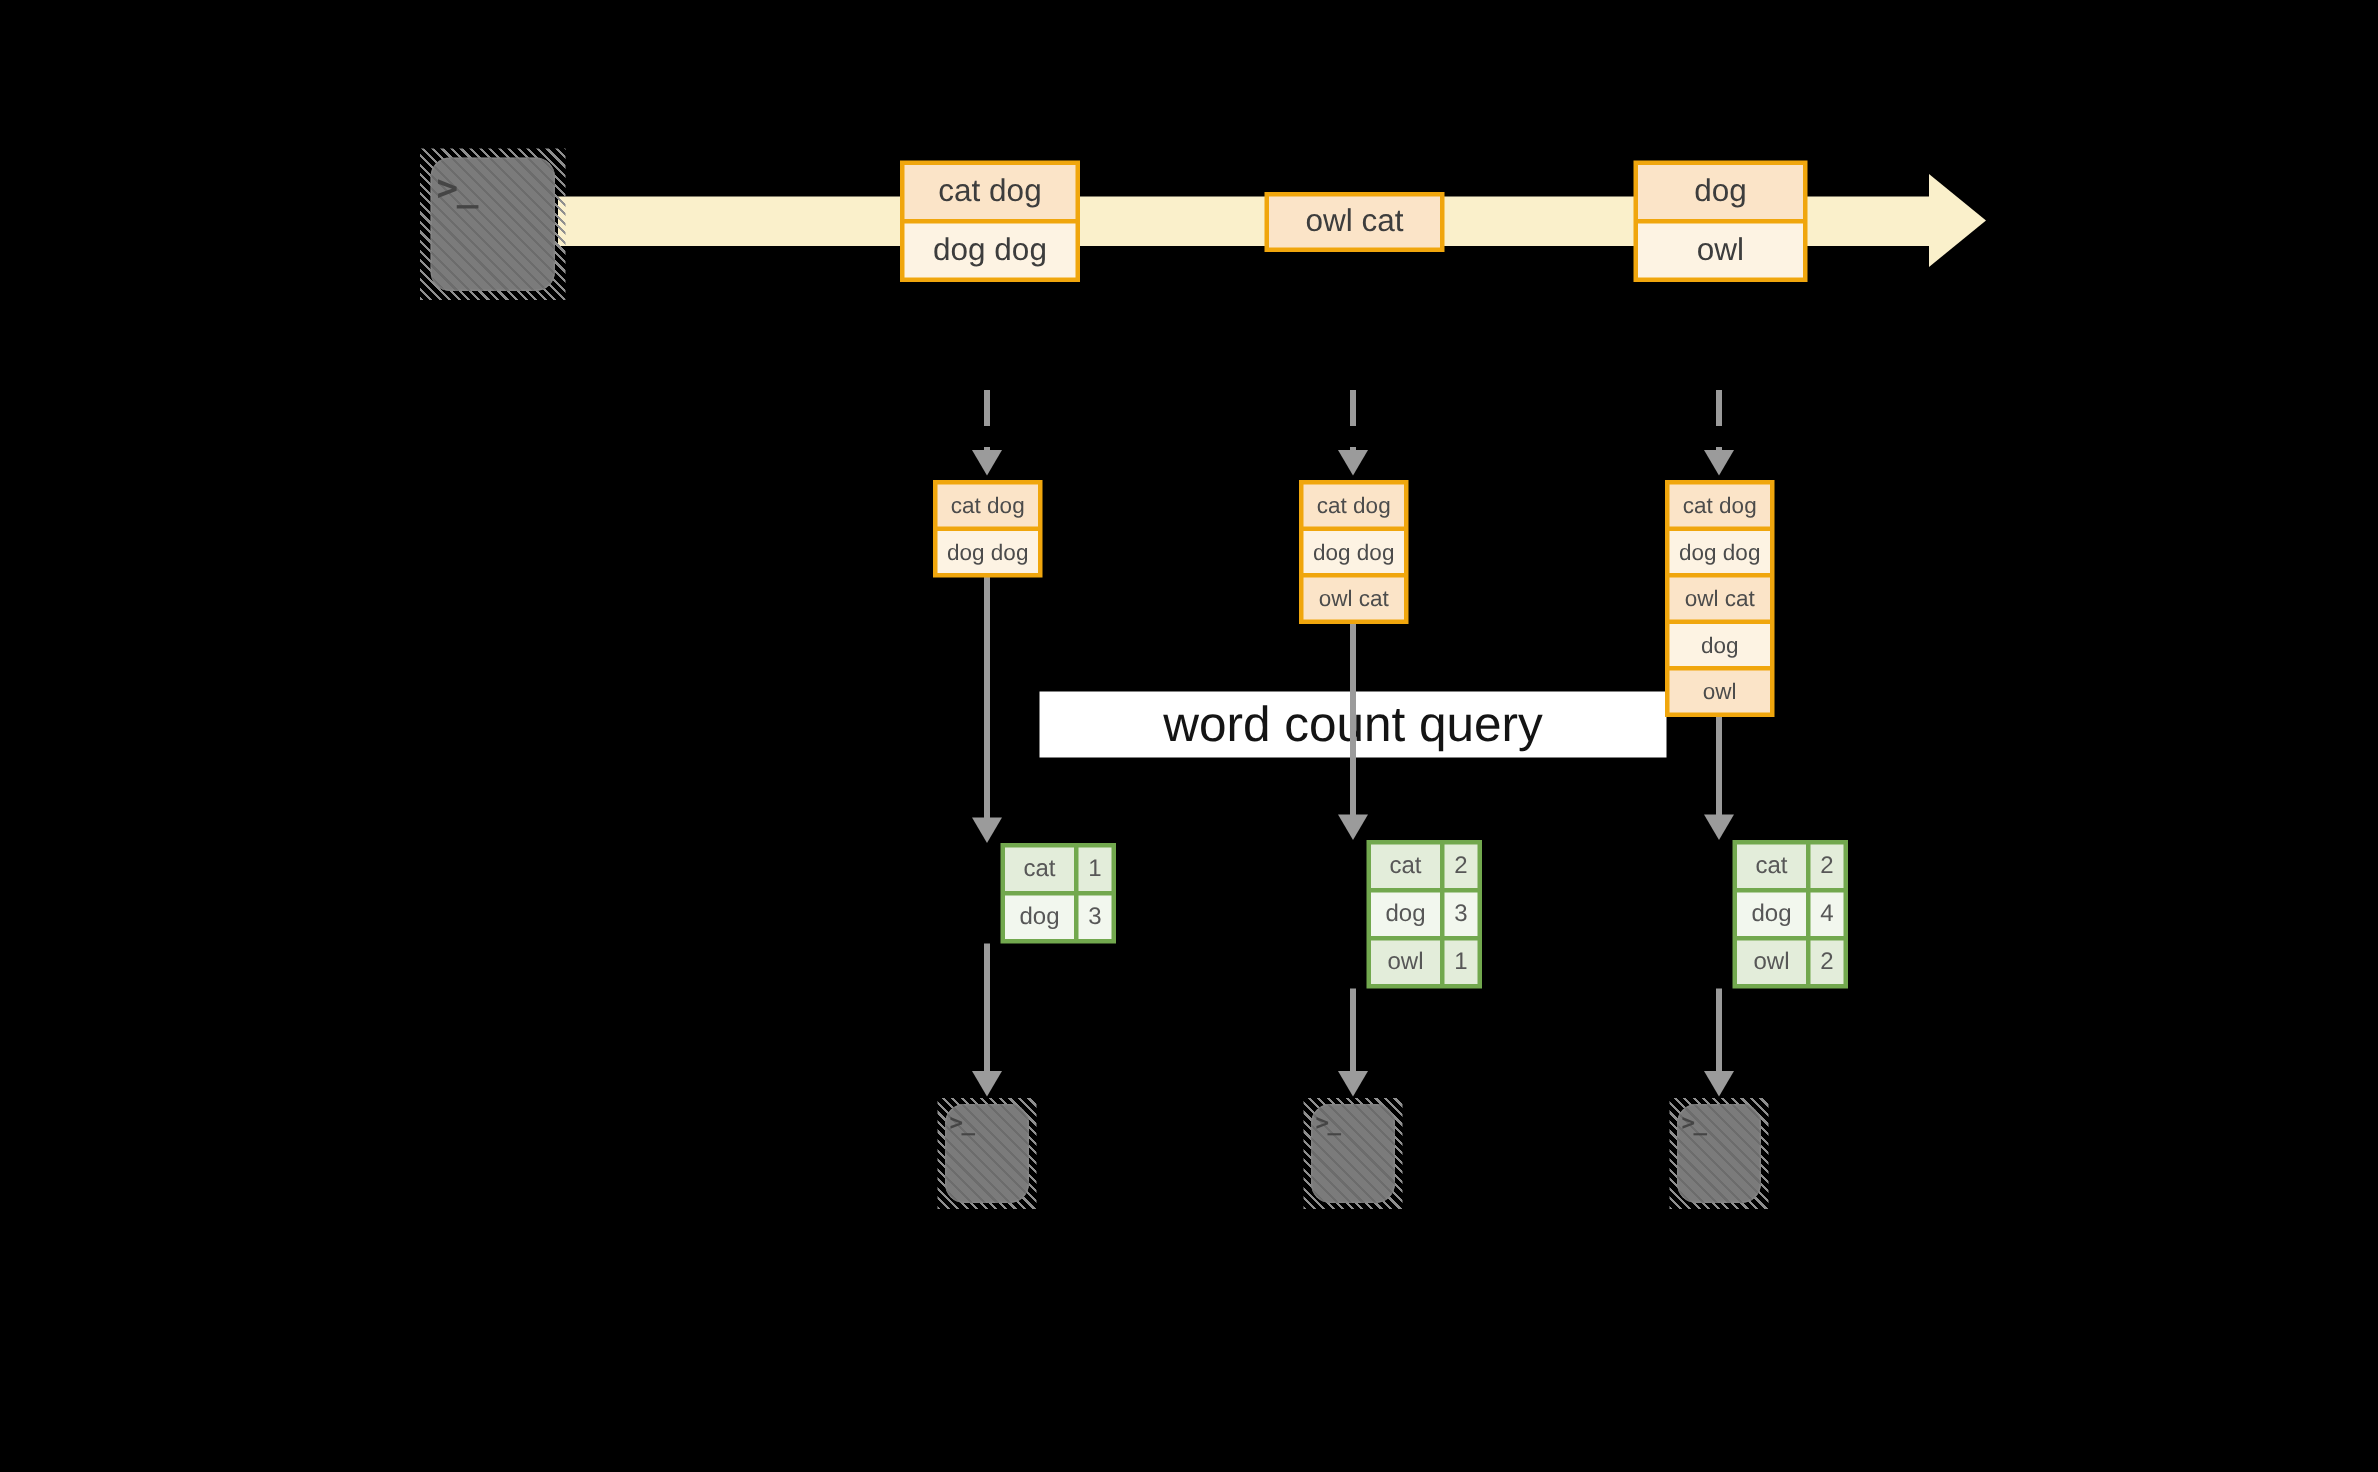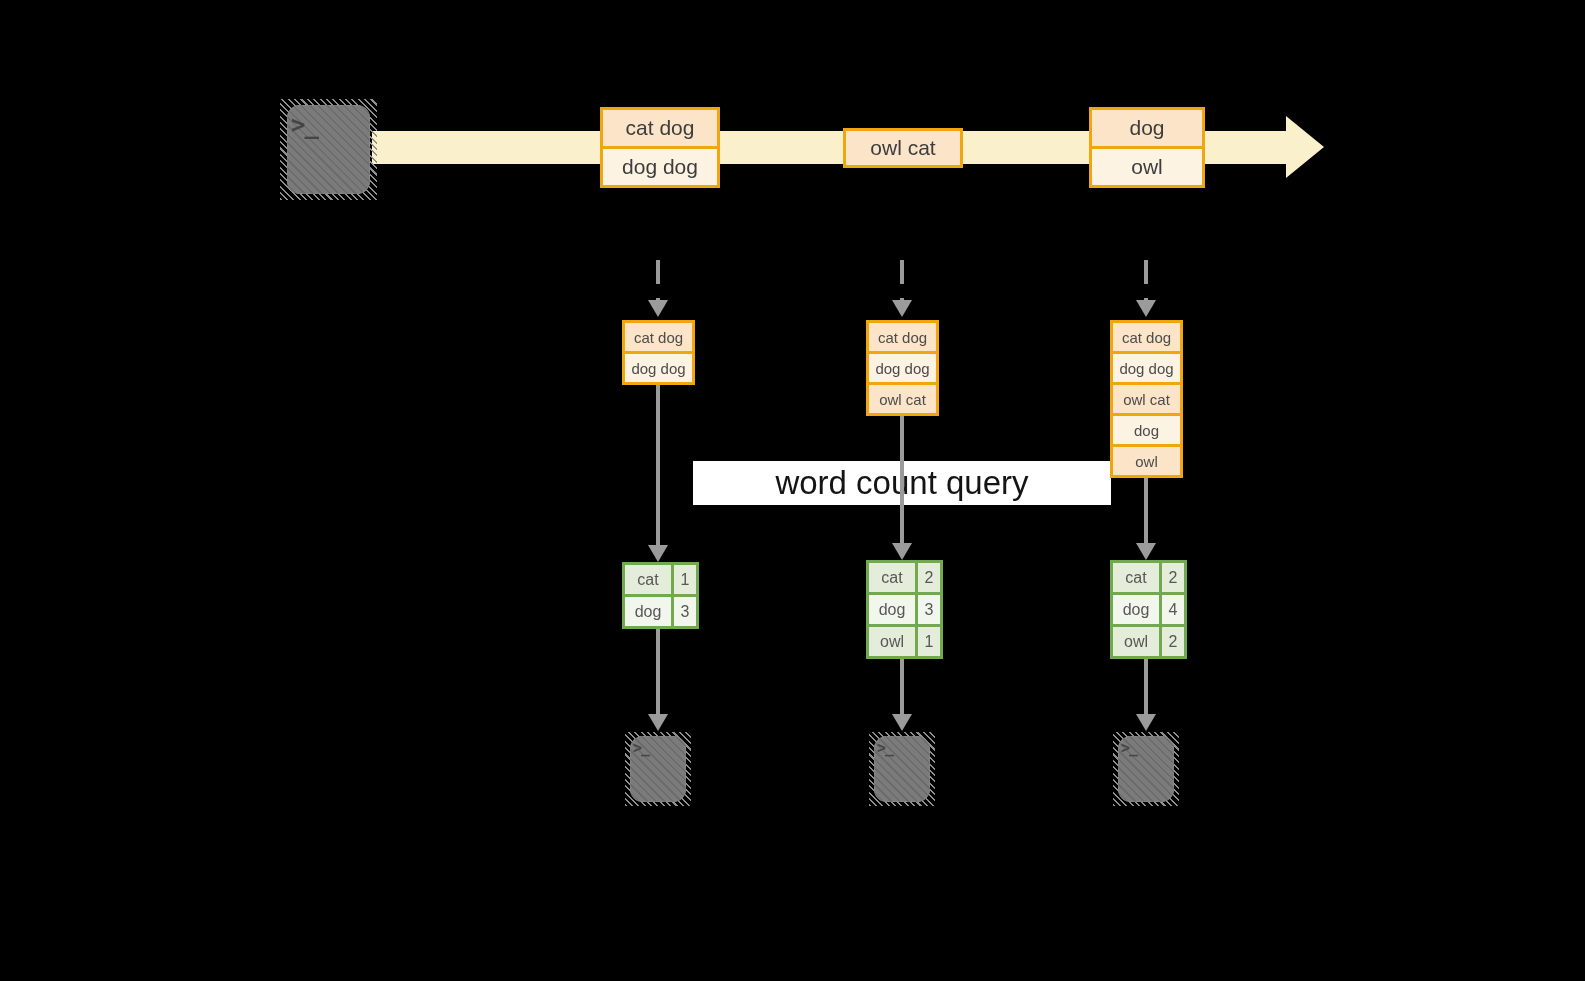--- a/index.html
+++ b/index.html
@@ -28,21 +28,21 @@
   
   .obox{position:absolute;background:#F0A60D;padding:3px;display:flex;flex-direction:column;gap:3px;z-index:4;}
   .ocell{display:flex;align-items:center;justify-content:center;color:#3d3d3d;}
   .ocell.peach{background:#FBE4C8;}
   .ocell.cream{background:#FDF3E3;}
   .stream-box .ocell{height:36px;font-size:21px;}
   .stream-box-1 .ocell{height:34px;font-size:21px;}
   .acc-box .ocell{width:67px;height:28px;font-size:15px;color:#4c4c4c;}
 
   
-  .gtable{position:absolute;background:#72A84E;padding:3px;display:flex;flex-direction:column;gap:3px;z-index:4;}
+  .gtable{position:absolute;background:#72A84E;padding:3px;display:flex;flex-direction:column;gap:3px;z-index:4;margin-left:45px;}
   .grow{display:flex;gap:3px;}
   .gcell{display:flex;align-items:center;justify-content:center;height:29px;font-size:16px;color:#575757;}
   .gcell.word{width:46px;}
   .gcell.num{width:22px;}
   .g-a{background:#E3EDDA;}
   .g-b{background:#F2F7EE;}
 
   
   .vline{position:absolute;width:4px;background:#9B9B9B;z-index:2;}
   .vdash{position:absolute;width:4px;z-index:2;

